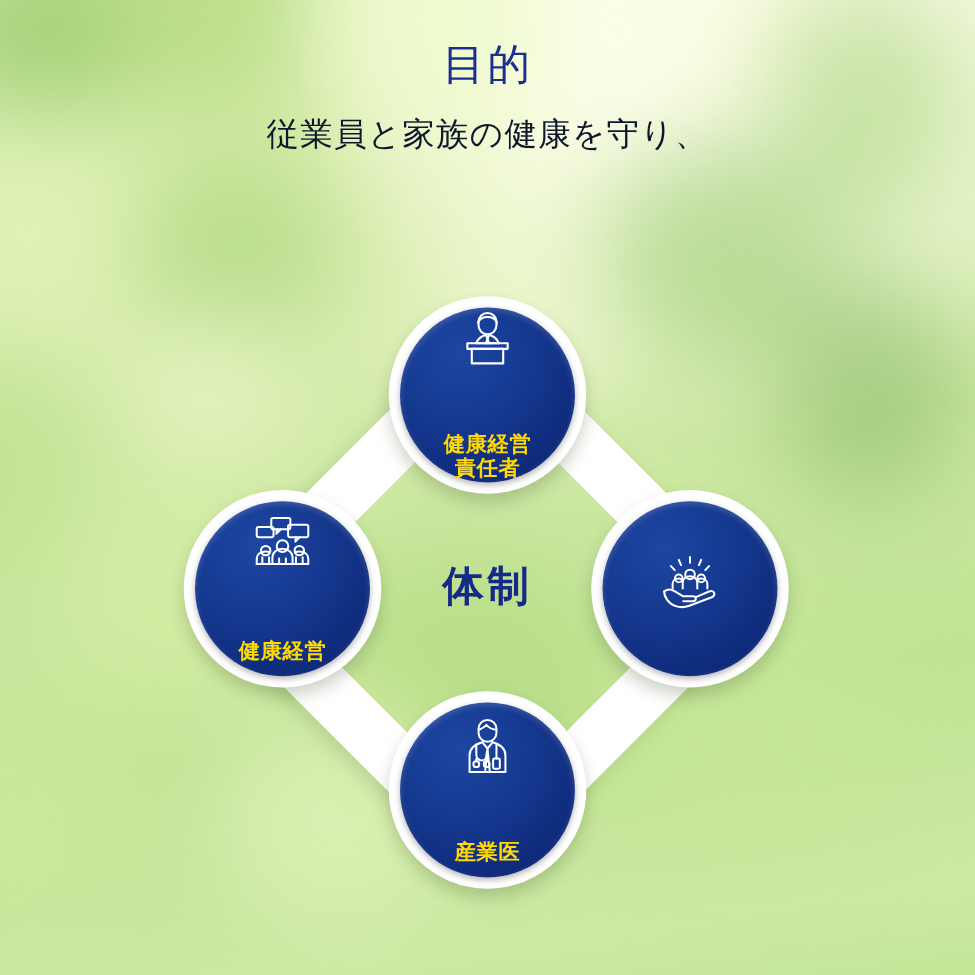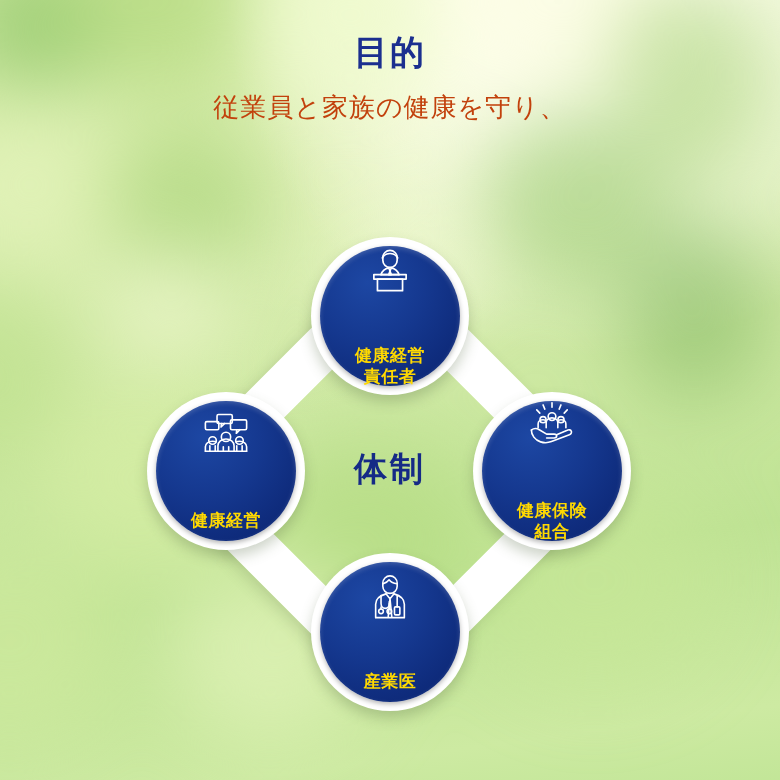--- a/index.html
+++ b/index.html
@@ -18,25 +18,25 @@
       radial-gradient(circle at 18% 12%, rgba(214,236,170,.95) 0 12%, rgba(214,236,170,0) 40%),
       radial-gradient(circle at 50% 2%,  rgba(248,252,214,.90) 0 12%, rgba(248,252,214,0) 38%),
       linear-gradient(172deg,#eef7d2 0%,#e2f2c0 22%,#cfe9a4 48%,#bfe394 68%,#cdeaa2 86%,#b9e28f 100%);
   }
   .blob { position:absolute; border-radius:50%; filter:blur(30px); }
   #bg-blur { position:absolute; inset:-80px; filter:blur(26px); }
 
   
   #header { position:absolute; left:0; right:0; top:34px; text-align:center; z-index:5; }
   #page-title {
-    font-size:34px; font-weight:bold; color:#1b2f8f; letter-spacing:2px;
+    font-size:34px; font-weight:normal; color:#1b2f8f; letter-spacing:2px;
     line-height:1.1; margin-bottom:16px;
   }
   .subtitle-line {
-    font-size:26px; color:#c2410c; line-height:1.55; letter-spacing:1px; font-weight:400;
+    font-size:26px; color:#0f172a; line-height:1.55; letter-spacing:1px; font-weight:400;
   }
 
   
   #diagram { position:absolute; left:0; top:215px; width:780px; height:560px; z-index:4; }
 
   
   #connector-ring {
     position:absolute; left:226px; top:103px; width:326px; height:326px;
     border:44px solid #ffffff; border-radius:92px;
     transform:rotate(45deg);
@@ -65,21 +65,21 @@
   #node-left   { left:147px; top:177px; }
   #node-right  { left:473px; top:177px; }
   #node-bottom { left:311px; top:338px;font-family:Liberation Serif, serif; }
 
   .node-icon { width:58px; height:52px; display:block; margin-bottom:4px; }
   .node-icon svg { width:100%; height:100%; display:block; }
   .node-label {
     color:#ffd900; font-size:17px; font-weight:bold; line-height:1.25;
     text-align:center; letter-spacing:.5px;
   }
-  .node-label .l2 { display:block; }
+  .node-label .l2 { display:block;font-family:Liberation Mono, monospace; }
 </style>
 </head>
 <body>
 
 <div id="bg-layer">
   <div id="bg-base"></div>
   <div id="bg-blur">
     <div class="blob" style="left:40px;  top:30px;  width:150px; height:150px; background:rgba(120,186,82,.55);"></div>
     <div class="blob" style="left:150px; top:-10px; width:190px; height:180px; background:rgba(172,214,116,.60);"></div>
     <div class="blob" style="left:330px; top:10px;  width:200px; height:170px; background:rgba(239,250,206,.85);"></div>
@@ -175,24 +175,20 @@
           <circle cx="32" cy="18.5" r="4.3"></circle>
           <path d="M25.5 31v-5.4c0-3.3 2.9-5.6 6.5-5.6s6.5 2.3 6.5 5.6V31"></path>
           <circle cx="22" cy="22" r="3.4"></circle>
           <path d="M16.5 31v-4.3c0-2.7 2.4-4.6 5.5-4.6 1 0 1.9.2 2.7.55"></path>
           <circle cx="42" cy="22" r="3.4"></circle>
           <path d="M47.5 31v-4.3c0-2.7-2.4-4.6-5.5-4.6-1 0-1.9.2-2.7.55"></path>
           <path d="M9 33.5c2.6-2 6-2 8.8-.4L26 38h8.4c1.8 0 2.8 1 2.8 2.2 0 1.3-1.1 2.2-2.8 2.2H26"></path>
           <path d="M9 33.5c-.1 5.5 4 11.2 10.2 13.2 4 1.3 8.2 1.2 12.2-.3l20-7.6c2-.8 2.8-2.6 2.1-4-.7-1.5-2.6-2-4.5-1.1l-11.8 5"></path>
         </svg>
       </span>
-      <span class="node-label">
-        <span>健康保険</span>
-        <span class="l2">組合</span>
-      </span>
     </div>
   </div>
 
   <div class="node" id="node-bottom">
     <div class="node-outer"></div>
     <div class="node-inner">
       <span class="node-icon">
         <svg viewBox="0 0 64 58" fill="none" stroke="#ffffff" stroke-width="1.8" stroke-linecap="round" stroke-linejoin="round">
           <path d="M24 13.5c0-4.5 3.6-8 8-8s8 3.5 8 8v3.5c0 4.4-3.6 8-8 8s-8-3.6-8-8z"></path>
           <path d="M24.4 14.2c2-.6 5-2.2 6.6-4.4 1.8 2.4 5.4 4.2 8.6 4.4"></path>

